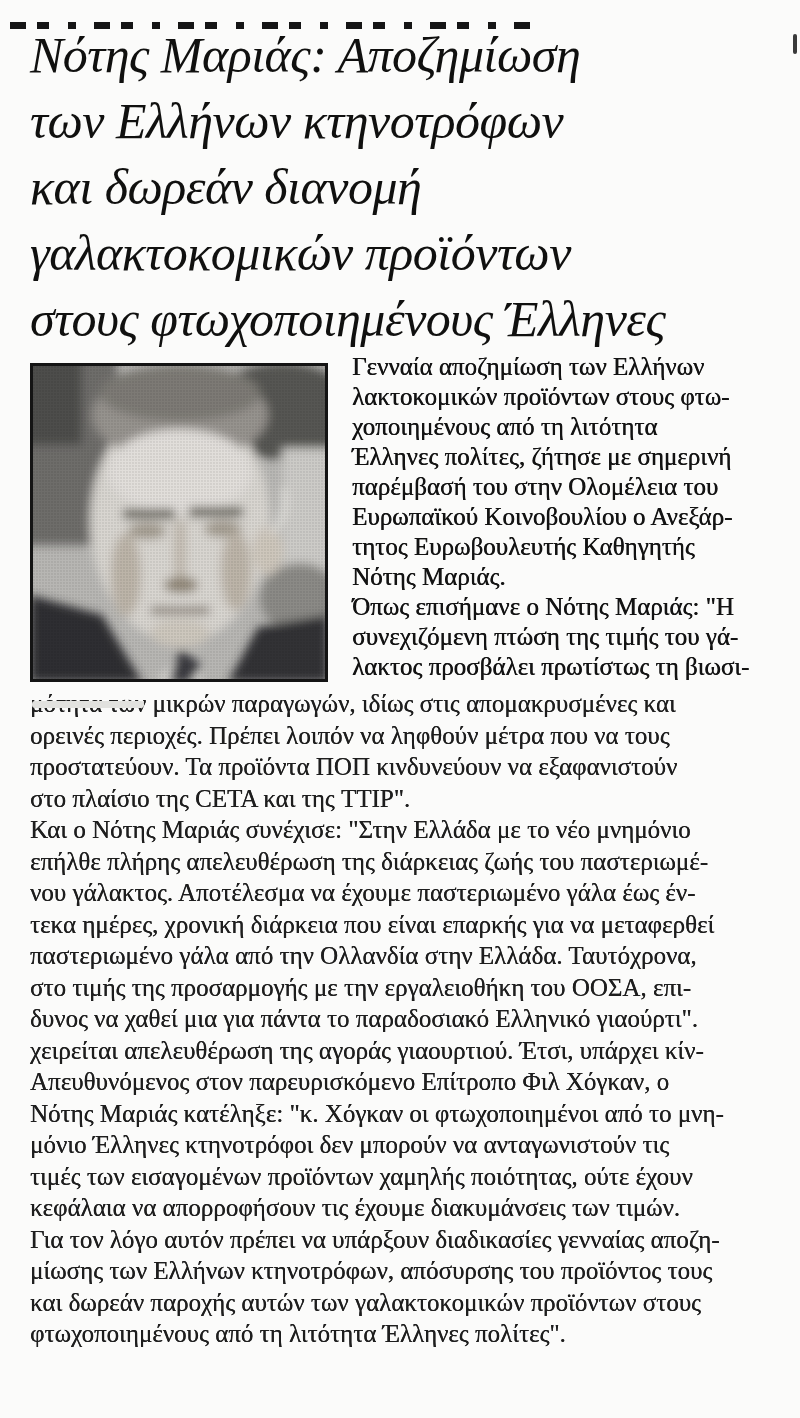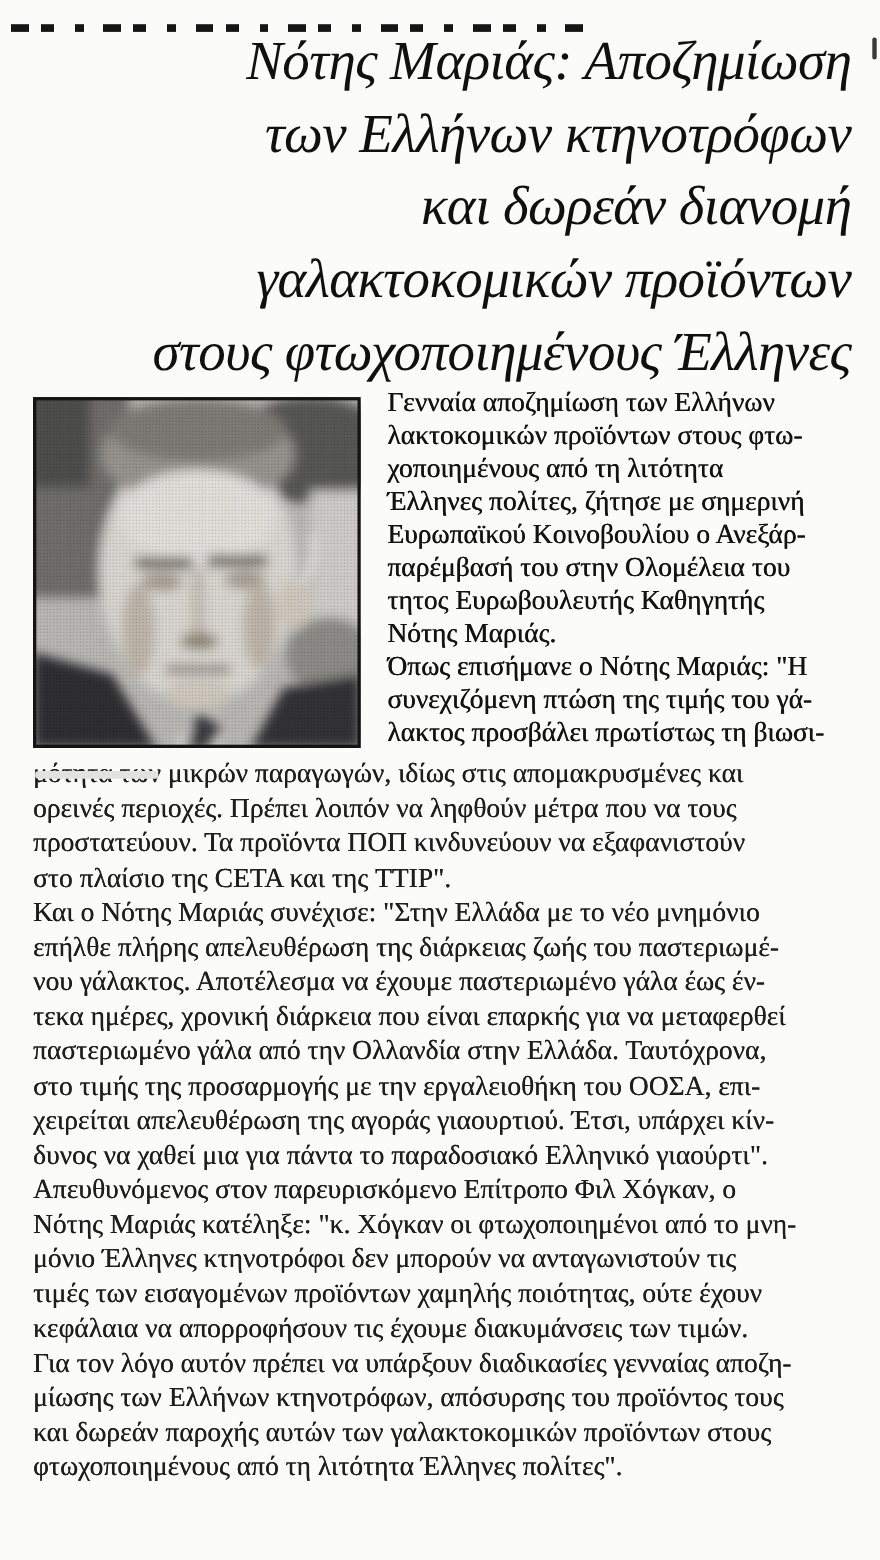--- a/index.html
+++ b/index.html
@@ -28,25 +28,25 @@
 
   .headline{
     margin:22px 26px 0 30px;
     font-style:italic;
     font-weight:normal;
     font-size:50px;
     line-height:66px;
     color:#10100f;
     letter-spacing:-0.5px;
   }
-  .headline .tl{white-space:nowrap;text-align:right;}
+  .headline .tl{white-space:nowrap;}
 
   .media-row{
     display:flex;
-    align-items:center;
+    align-items:flex-end;
     margin:6px 26px 0 30px;
   }
   .photo-frame{
     flex:0 0 auto;
     width:298px;height:319px;
     margin-right:24px;
   }
   .photo-frame svg{display:block;width:298px;height:319px;}
   .photo-smudge{
     position:absolute;left:32px;top:679px;width:112px;height:7px;
@@ -131,22 +131,22 @@
         <rect x="0" y="0" width="298" height="319" fill="url(#halftone)"></rect>
         <rect x="1.5" y="1.5" width="295" height="316" fill="none" stroke="#141414" stroke-width="3"></rect>
       </svg>
     </div>
 
     <div class="col-text">
       <div class="tl">Γενναία αποζημίωση των Ελλήνων</div>
       <div class="tl">λακτοκομικών προϊόντων στους φτω-</div>
       <div class="tl">χοποιημένους από τη λιτότητα</div>
       <div class="tl">Έλληνες πολίτες, ζήτησε με σημερινή</div>
+      <div class="tl">παρέμβασή του στην Ολομέλεια του</div>
       <div class="tl">Ευρωπαϊκού Κοινοβουλίου ο Ανεξάρ-</div>
-      <div class="tl">παρέμβασή του στην Ολομέλεια του</div>
       <div class="tl">τητος Ευρωβουλευτής Καθηγητής</div>
       <div class="tl">Νότης Μαριάς.</div>
       <div class="tl">Όπως επισήμανε ο Νότης Μαριάς: "Η</div>
       <div class="tl">συνεχιζόμενη πτώση της τιμής του γά-</div>
       <div class="tl">λακτος προσβάλει πρωτίστως τη βιωσι-</div>
     </div>
   </div>
 
   <div class="photo-smudge"></div>
 
@@ -154,22 +154,22 @@
     <div class="tl">μότητα των μικρών παραγωγών, ιδίως στις απομακρυσμένες και</div>
     <div class="tl">ορεινές περιοχές. Πρέπει λοιπόν να ληφθούν μέτρα που να τους</div>
     <div class="tl">προστατεύουν. Τα προϊόντα ΠΟΠ κινδυνεύουν να εξαφανιστούν</div>
     <div class="tl">στο πλαίσιο της CETA και της TTIP".</div>
     <div class="tl">Και ο Νότης Μαριάς συνέχισε: "Στην Ελλάδα με το νέο μνημόνιο</div>
     <div class="tl">επήλθε πλήρης απελευθέρωση της διάρκειας ζωής του παστεριωμέ-</div>
     <div class="tl">νου γάλακτος. Αποτέλεσμα να έχουμε παστεριωμένο γάλα έως έν-</div>
     <div class="tl">τεκα ημέρες, χρονική διάρκεια που είναι επαρκής για να μεταφερθεί</div>
     <div class="tl">παστεριωμένο γάλα από την Ολλανδία στην Ελλάδα. Ταυτόχρονα,</div>
     <div class="tl">στο τιμής της προσαρμογής με την εργαλειοθήκη του ΟΟΣΑ, επι-</div>
+    <div class="tl">δυνος να χαθεί μια για πάντα το παραδοσιακό Ελληνικό γιαούρτι".</div>
     <div class="tl">χειρείται απελευθέρωση της αγοράς γιαουρτιού. Έτσι, υπάρχει κίν-</div>
-    <div class="tl">δυνος να χαθεί μια για πάντα το παραδοσιακό Ελληνικό γιαούρτι".</div>
     <div class="tl">Απευθυνόμενος στον παρευρισκόμενο Επίτροπο Φιλ Χόγκαν, ο</div>
     <div class="tl">Νότης Μαριάς κατέληξε: "κ. Χόγκαν οι φτωχοποιημένοι από το μνη-</div>
     <div class="tl">μόνιο Έλληνες κτηνοτρόφοι δεν μπορούν να ανταγωνιστούν τις</div>
     <div class="tl">τιμές των εισαγομένων προϊόντων χαμηλής ποιότητας, ούτε έχουν</div>
     <div class="tl">κεφάλαια να απορροφήσουν τις έχουμε διακυμάνσεις των τιμών.</div>
     <div class="tl">Για τον λόγο αυτόν πρέπει να υπάρξουν διαδικασίες γενναίας αποζη-</div>
     <div class="tl">μίωσης των Ελλήνων κτηνοτρόφων, απόσυρσης του προϊόντος τους</div>
     <div class="tl">και δωρεάν παροχής αυτών των γαλακτοκομικών προϊόντων στους</div>
     <div class="tl">φτωχοποιημένους από τη λιτότητα Έλληνες πολίτες".</div>
   </div>

